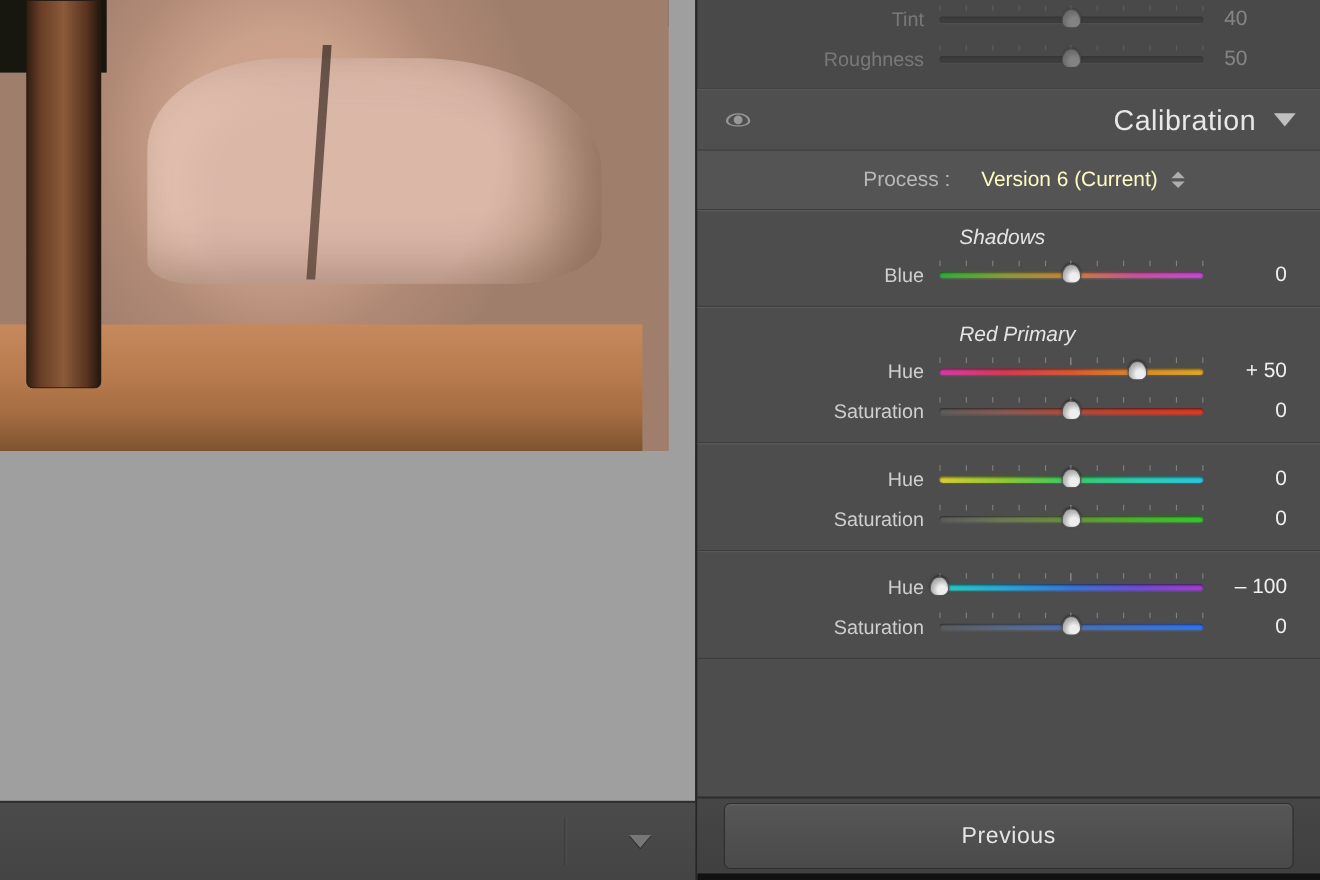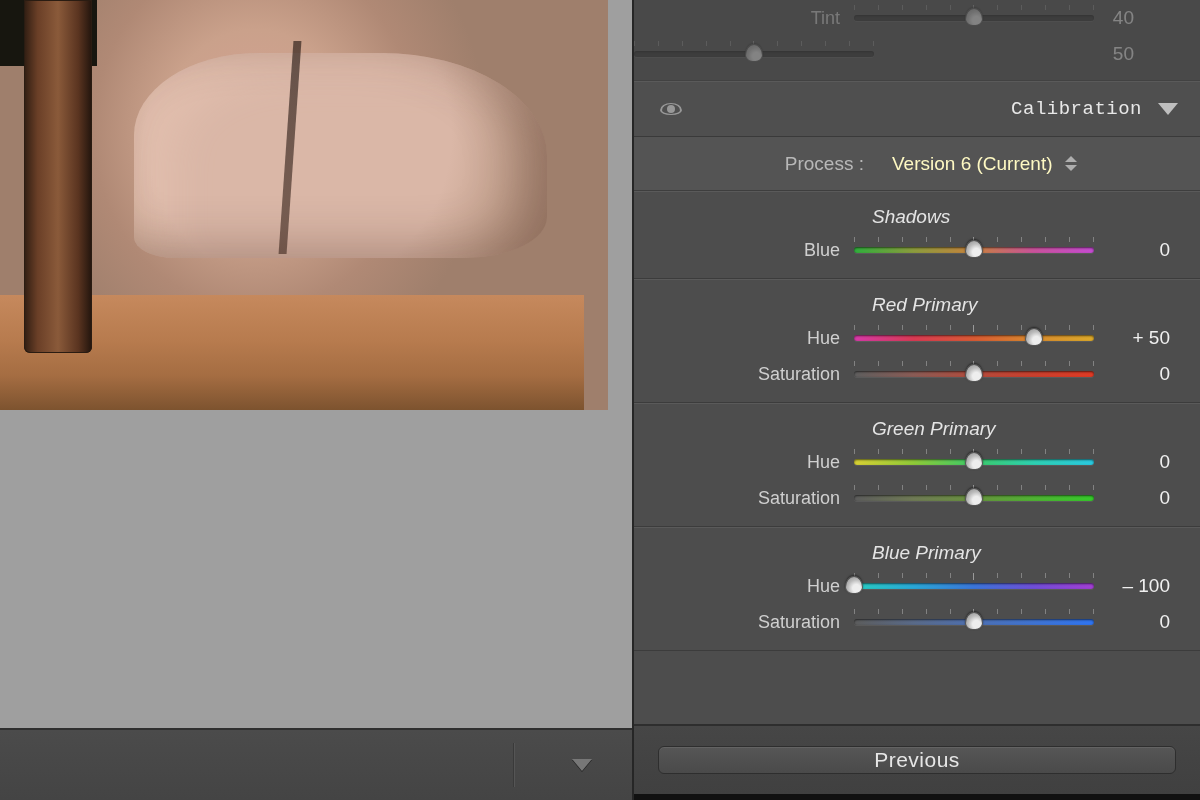--- a/index.html
+++ b/index.html
@@ -141,25 +141,24 @@
     border:2px solid #c9c9c9; border-radius:50% 50% 50% 50% / 60% 60% 40% 40%;
     transform:scaleY(.55);
   }
   .panel-header .eye::after{
     content:""; position:absolute; left:50%; top:50%;
     width:8px; height:8px; margin:-4px 0 0 -4px;
     background:#c9c9c9; border-radius:50%;
   }
   .panel-title {
     margin-left:auto;
-    font-size:19px;
+    font-size:26px;
     color:#e8e8e8;
     letter-spacing:.5px;
     font-weight:400;
-    font-family:Liberation Mono, monospace;
   }
   .disclose-down {
     width:0;height:0;margin-left:16px;
     border-left:10px solid transparent;
     border-right:10px solid transparent;
     border-top:12px solid #bfbfbf;
   }
 
   .process-row {
     display:flex;
@@ -269,21 +268,21 @@
     background: linear-gradient(#464646,#404040);
     border-top:2px solid #2e2e2e;
     height:70px;
     display:flex;
     gap:18px;
     align-items:center;
     padding:0 24px;
   }
   .panel-footer button{
     flex:1;
-    height:28px;
+    height:60px;
     background: linear-gradient(#565656,#4a4a4a);
     border:1px solid #2e2e2e;
     border-radius:6px;
     color:#e6e6e6;
     font-size:21px;
     letter-spacing:.5px;
     box-shadow: inset 0 1px 0 rgba(255,255,255,.08);
     cursor:pointer;
   }
   .very-bottom{
@@ -327,20 +326,21 @@
             <span></span>
             <span></span>
             <span></span>
           </div>
         <div class="track-base g-plain"></div>
         <div class="thumb" style="left: 50%;"></div>
       </div>
       <div class="sval">40</div>
     </div>
     <div class="slider-row">
+      <div class="slabel">Roughness</div>
       <div class="strack">
         <div class="ticks">
             <span></span>
             <span></span>
             <span></span>
             <span></span>
             <span></span>
             <span class="mid"></span>
             <span></span>
             <span></span>
@@ -435,21 +435,20 @@
             <span></span>
           </div>
         <div class="track-base g-rsat"></div>
         <div class="thumb" style="left: 50%;"></div>
       </div>
       <div class="sval">0</div>
     </div>
   </div>
 
   <div class="group">
-    <div class="group-title">Green Primary</div>
     <div class="slider-row">
       <div class="slabel">Hue</div>
       <div class="strack">
         <div class="ticks">
             <span></span>
             <span></span>
             <span></span>
             <span></span>
             <span></span>
             <span class="mid"></span>
@@ -481,21 +480,20 @@
             <span></span>
           </div>
         <div class="track-base g-gsat"></div>
         <div class="thumb" style="left: 50%;"></div>
       </div>
       <div class="sval">0</div>
     </div>
   </div>
 
   <div class="group">
-    <div class="group-title">Blue Primary</div>
     <div class="slider-row">
       <div class="slabel">Hue</div>
       <div class="strack">
         <div class="ticks">
             <span></span>
             <span></span>
             <span></span>
             <span></span>
             <span></span>
             <span class="mid"></span>

